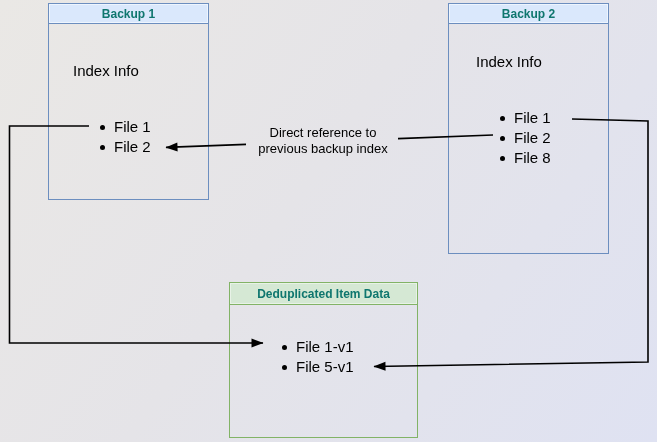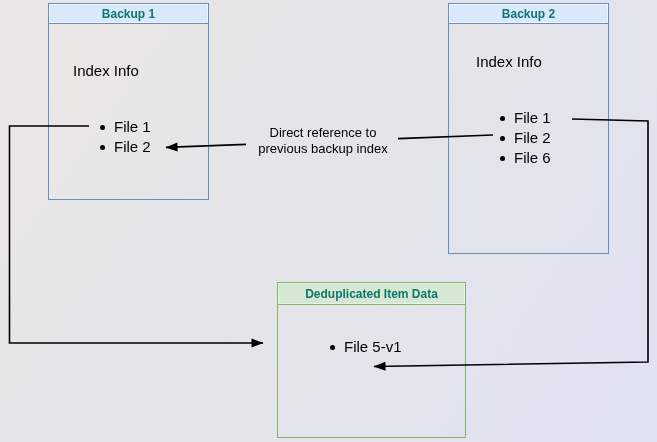--- a/index.html
+++ b/index.html
@@ -15,21 +15,21 @@
     width: 657px;
     height: 442px;
     background: linear-gradient(125deg, #eae8e5 0%, #e5e4e8 45%, #dfe2f2 100%);
   }
   .node {
     position: absolute;
     box-sizing: border-box;
     background: transparent;
   }
   .node.blue  { border: 1px solid var(--blue-border,  #6c8ebf); }
-  .node.green { border: 1px solid var(--green-border, #82b366); margin-left: 48px; }
+  .node.green { border: 1px solid var(--green-border, #82b366); }
   .node-header {
     box-sizing: border-box;
     width: 100%;
     display: flex;
     align-items: center;
     justify-content: center;
     font-size: 12px;
     font-weight: bold;
     color: #0f766e;
   }
@@ -117,27 +117,28 @@
         <li>File 2</li>
       </ul>
   </div>
 
   <div class="node blue" id="backup2">
     <div class="node-header">Backup 2</div>
     <div class="section-label">Index Info</div>
     <ul class="file-list">
         <li>File 1</li>
         <li>File 2</li>
-        <li>File 6</li>
+        <li>File 8</li>
       </ul>
   </div>
 
   <div class="node green" id="dedup">
     <div class="node-header">Deduplicated Item Data</div>
     <ul class="file-list">
+        <li>File 1-v1</li>
         <li>File 5-v1</li>
       </ul>
   </div>
 
   <svg class="edges" width="657" height="442" viewBox="0 0 657 442">
     <defs>
       <marker id="arrowhead" markerUnits="userSpaceOnUse" markerWidth="14" markerHeight="10" refX="12" refY="5" orient="auto">
         <path d="M0.5,0.5 L12.5,5 L0.5,9.5 Z" fill="#000"></path>
       </marker>
     </defs>

